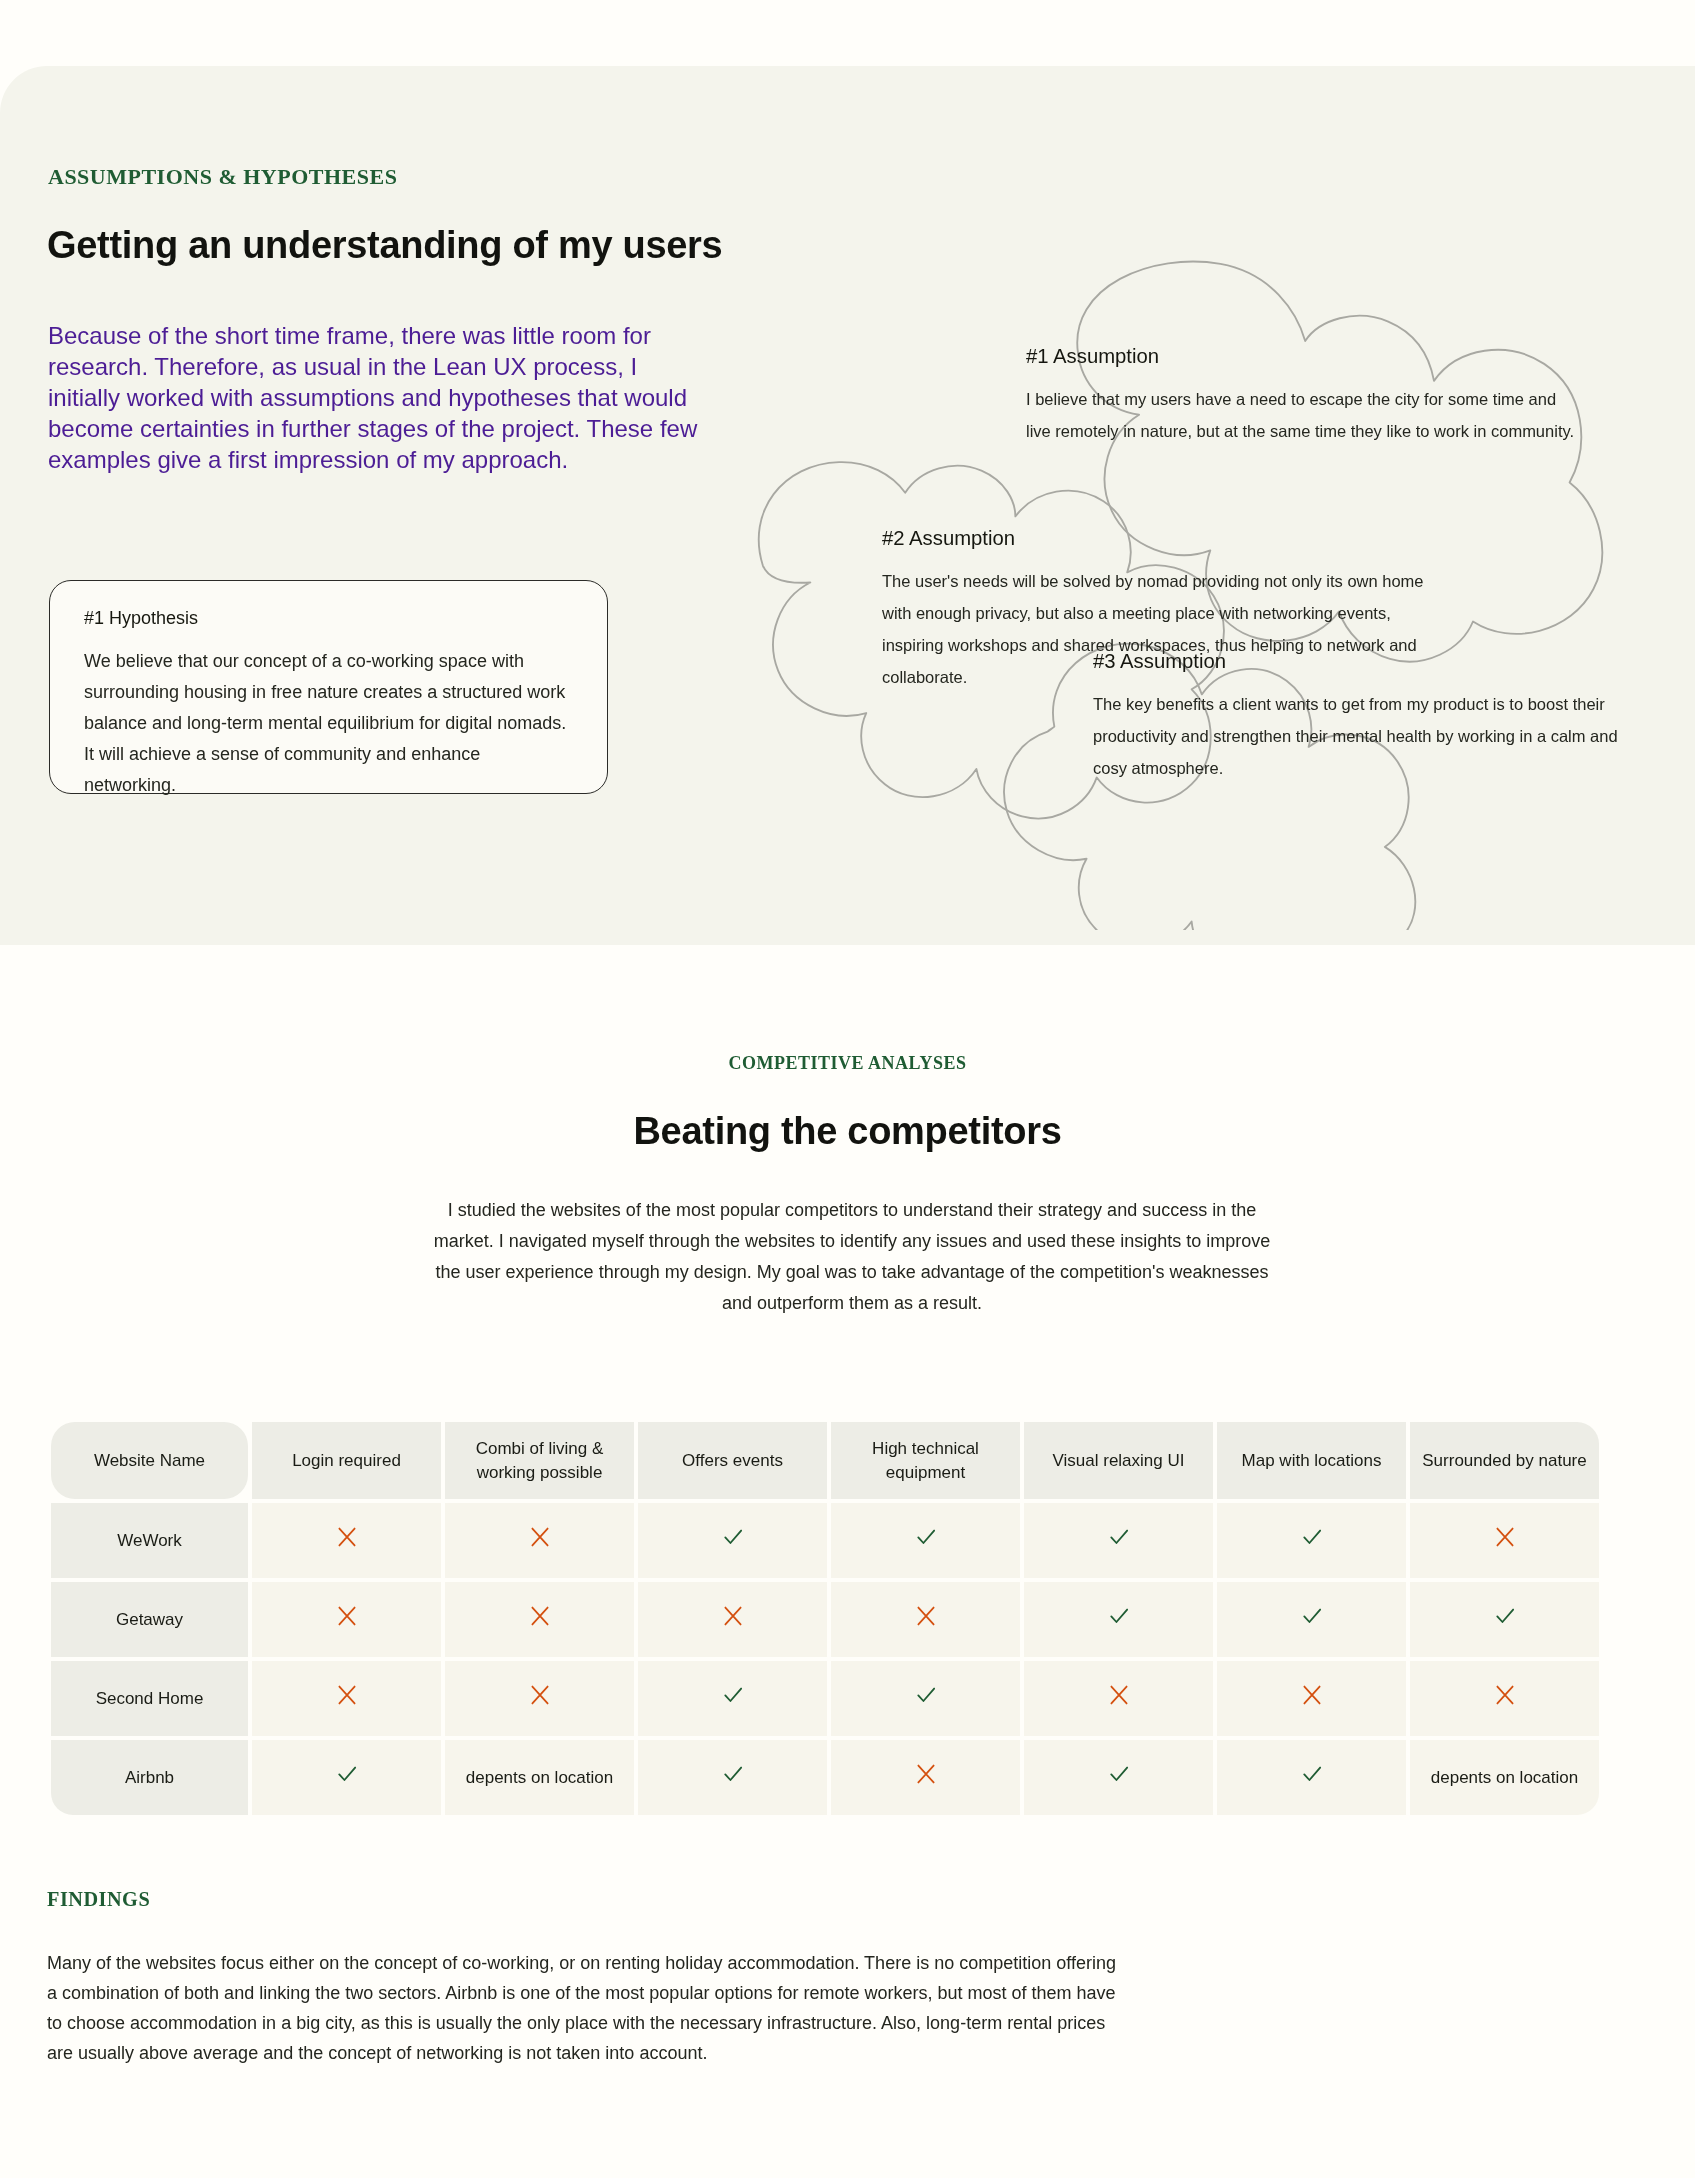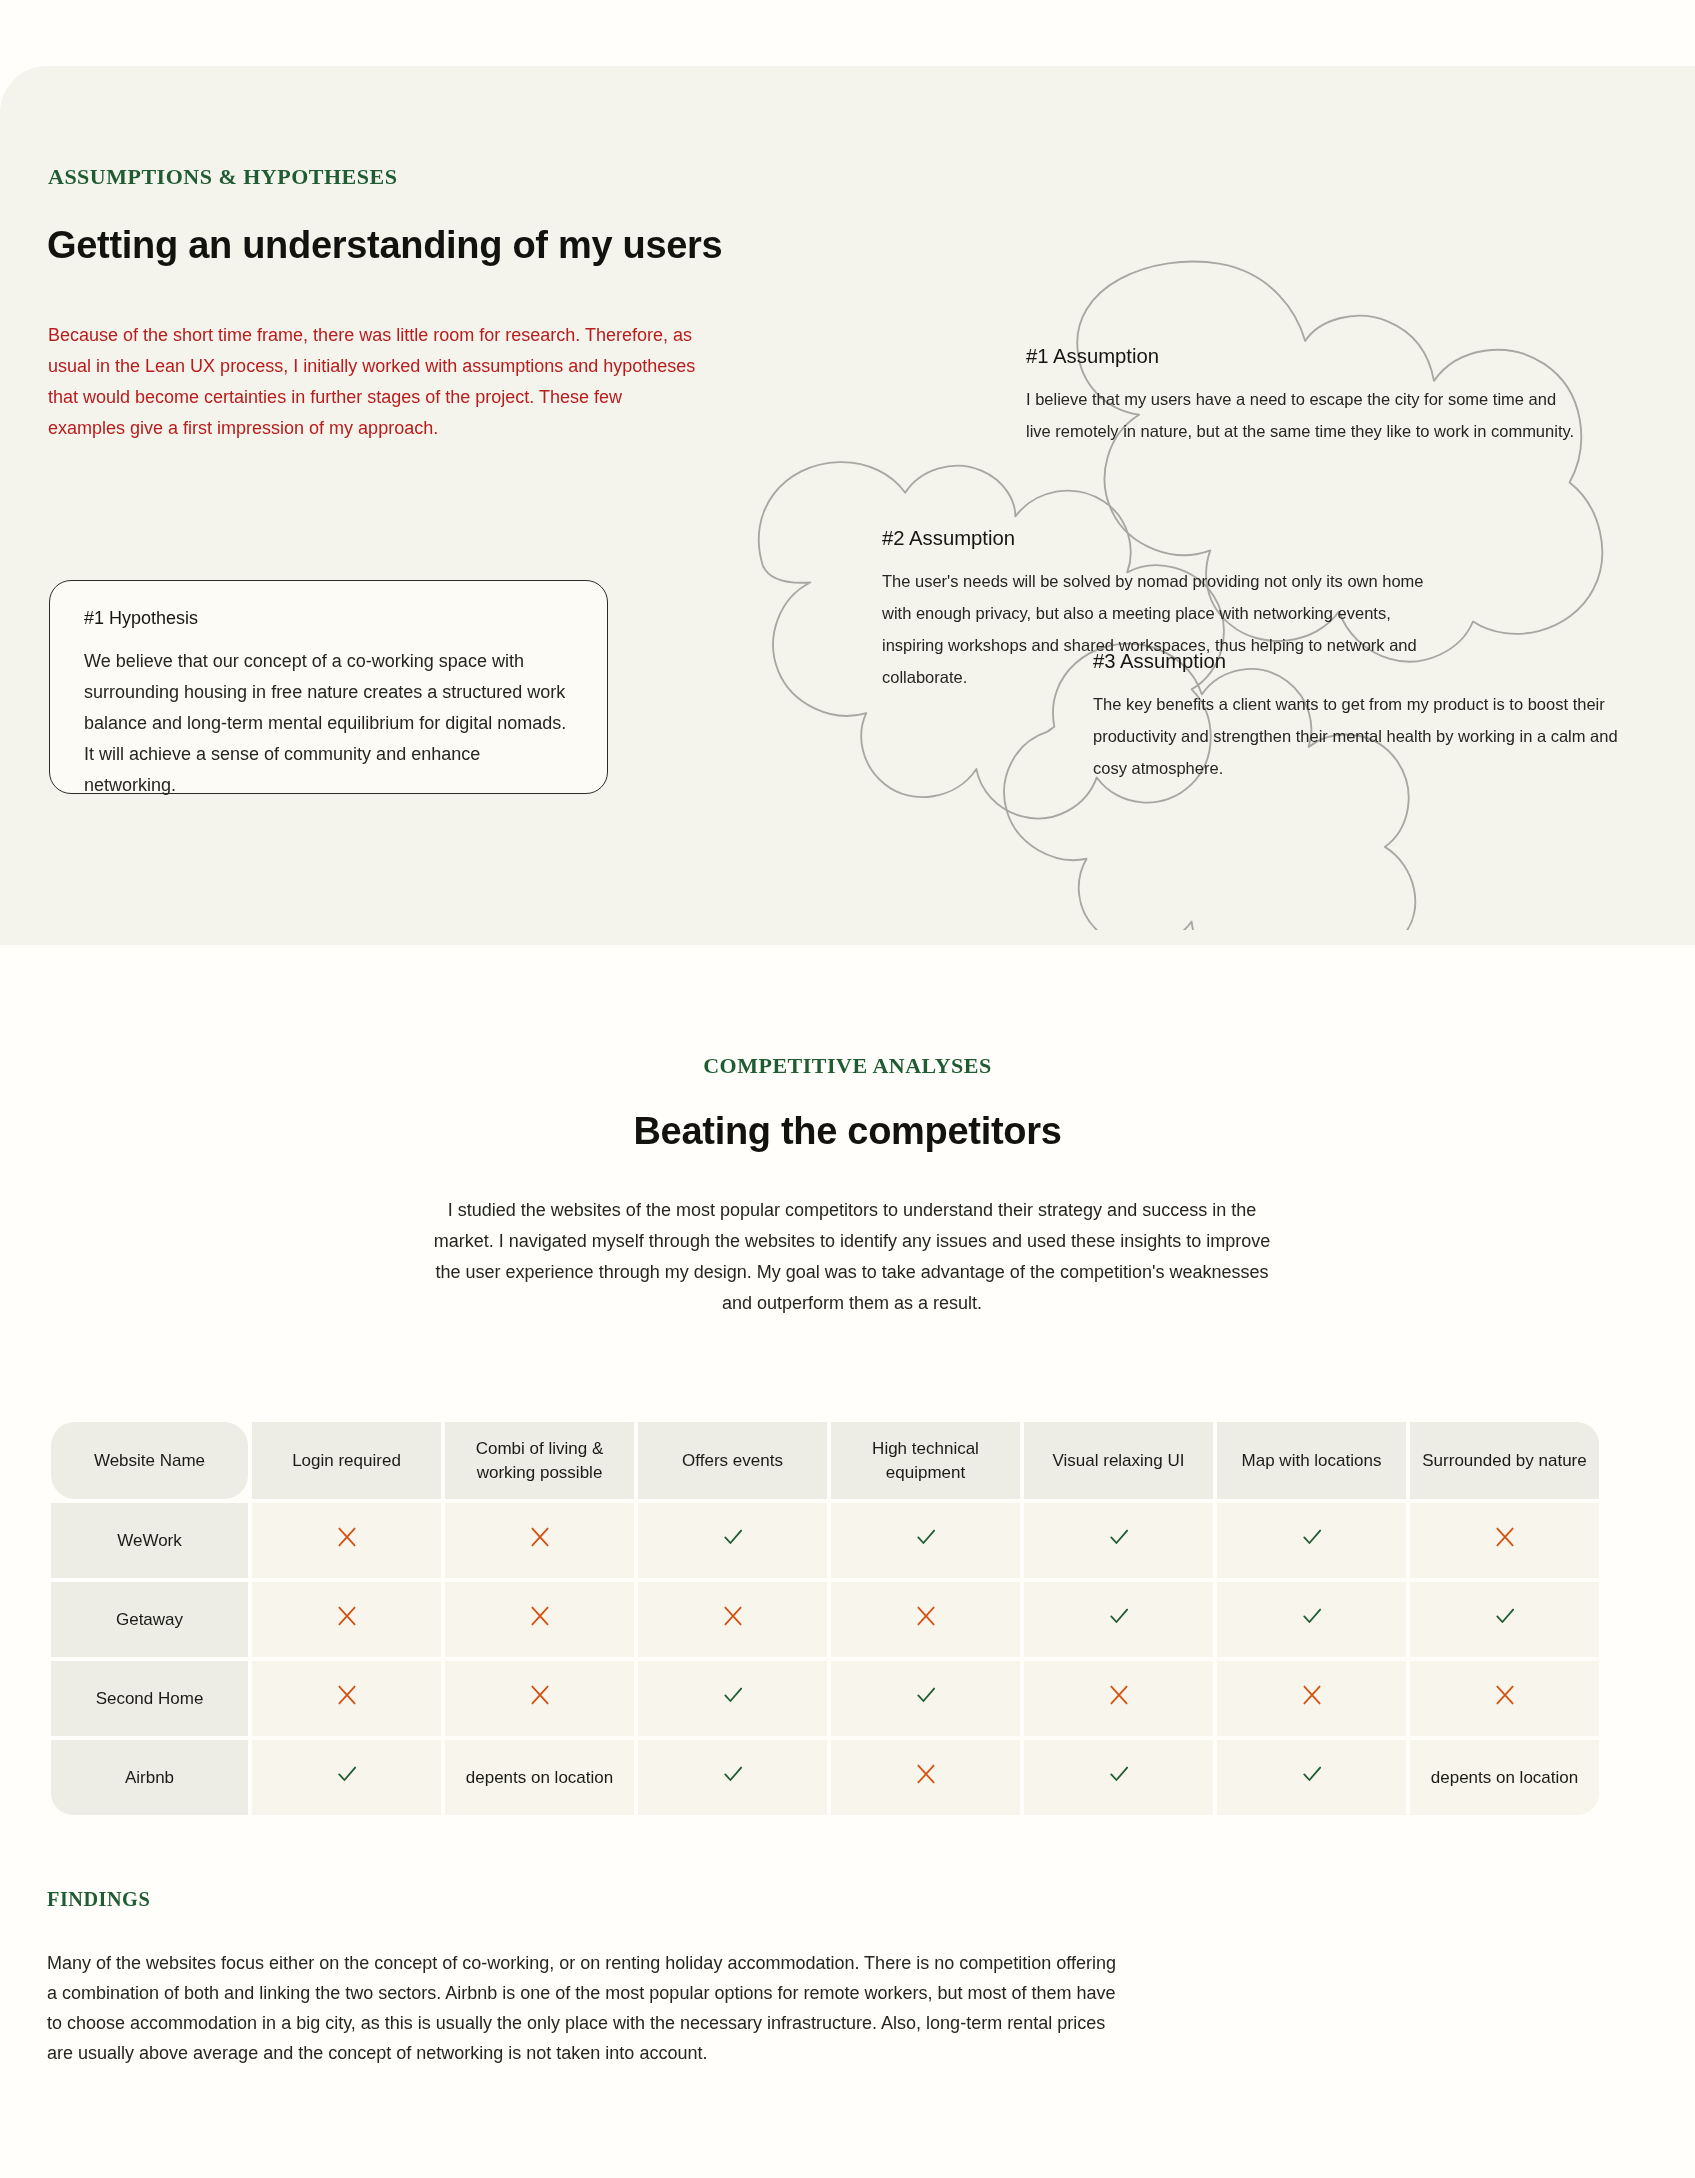--- a/index.html
+++ b/index.html
@@ -51,23 +51,23 @@
     font-weight: bold;
     letter-spacing: -0.3px;
     color: #12130F;
   }
 
   .sec1-body {
     position: absolute;
     left: 48px;
     top: 320px;
     width: 653px;
-    font-size: 18px;
+    font-size: 24px;
     line-height: 31px;
-    color: #b91c1c;
+    color: #4c1d95;
   }
 
   
   .hypo-card {
     position: absolute;
     left: 49px;
     top: 580px;
     width: 559px;
     height: 214px;
     background: #FCFBF6;
@@ -115,21 +115,21 @@
   .cloud2 { left: 170px; top: 275px; width: 551px; }
   .cloud3 { left: 381px; top: 398px; width: 525px; }
 
   
   .sec2-eyebrow {
     position: absolute;
     left: 0;
     top: 1053px;
     width: 1695px;
     text-align: center;
-    font-size: 22px;
+    font-size: 18px;
   }
   .sec2-title {
     position: absolute;
     left: 0;
     top: 1110px;
     width: 1695px;
     text-align: center;
     font-size: 38px;
     font-weight: bold;
     letter-spacing: -0.3px;

